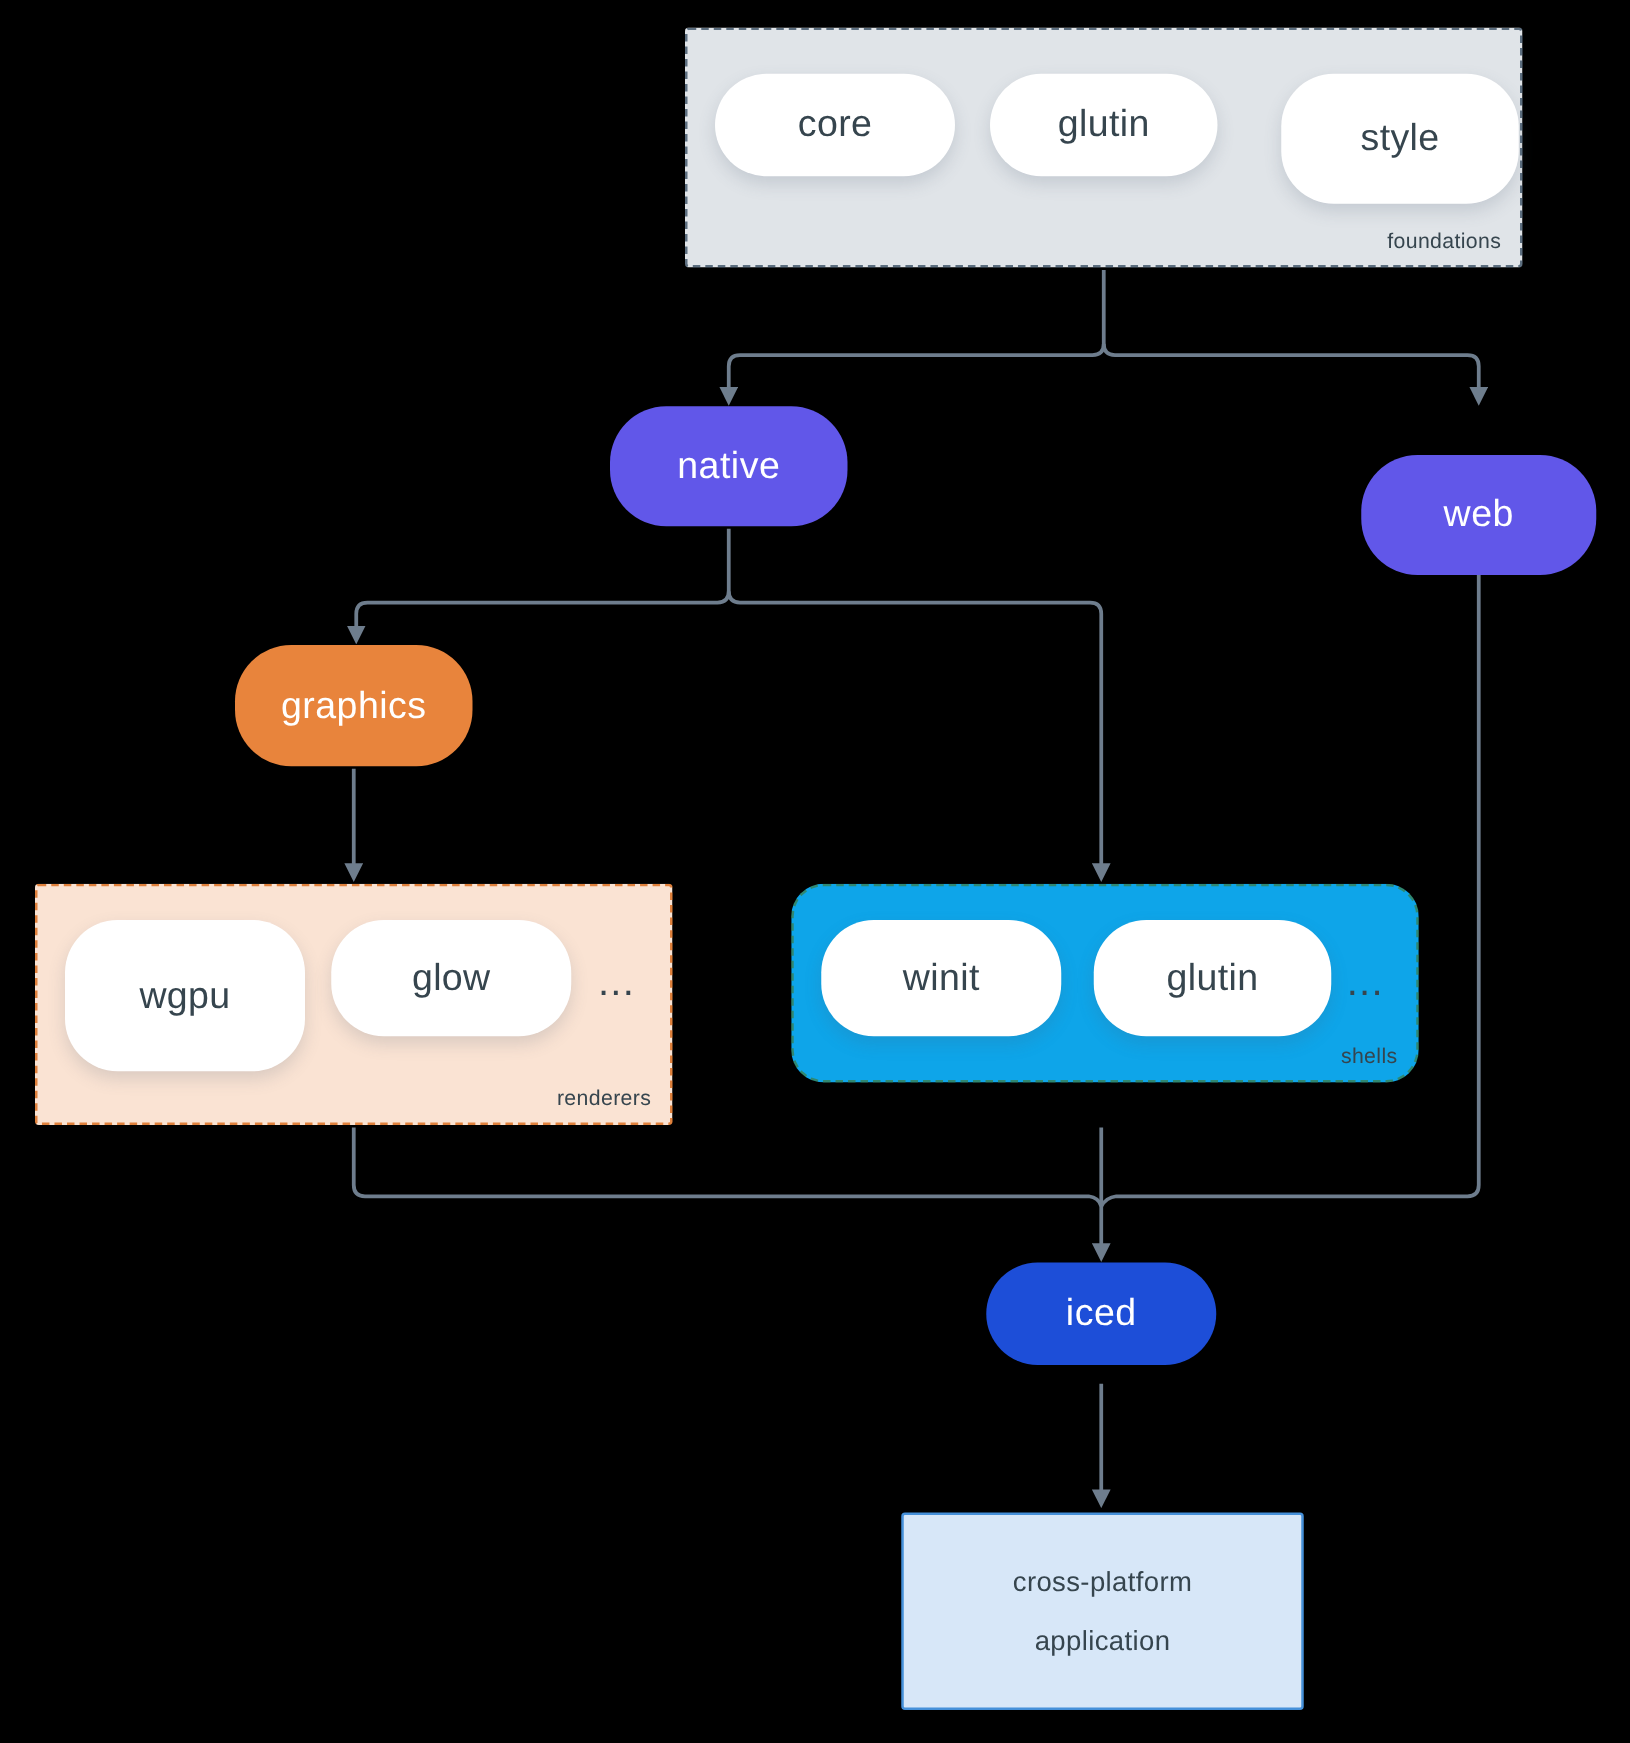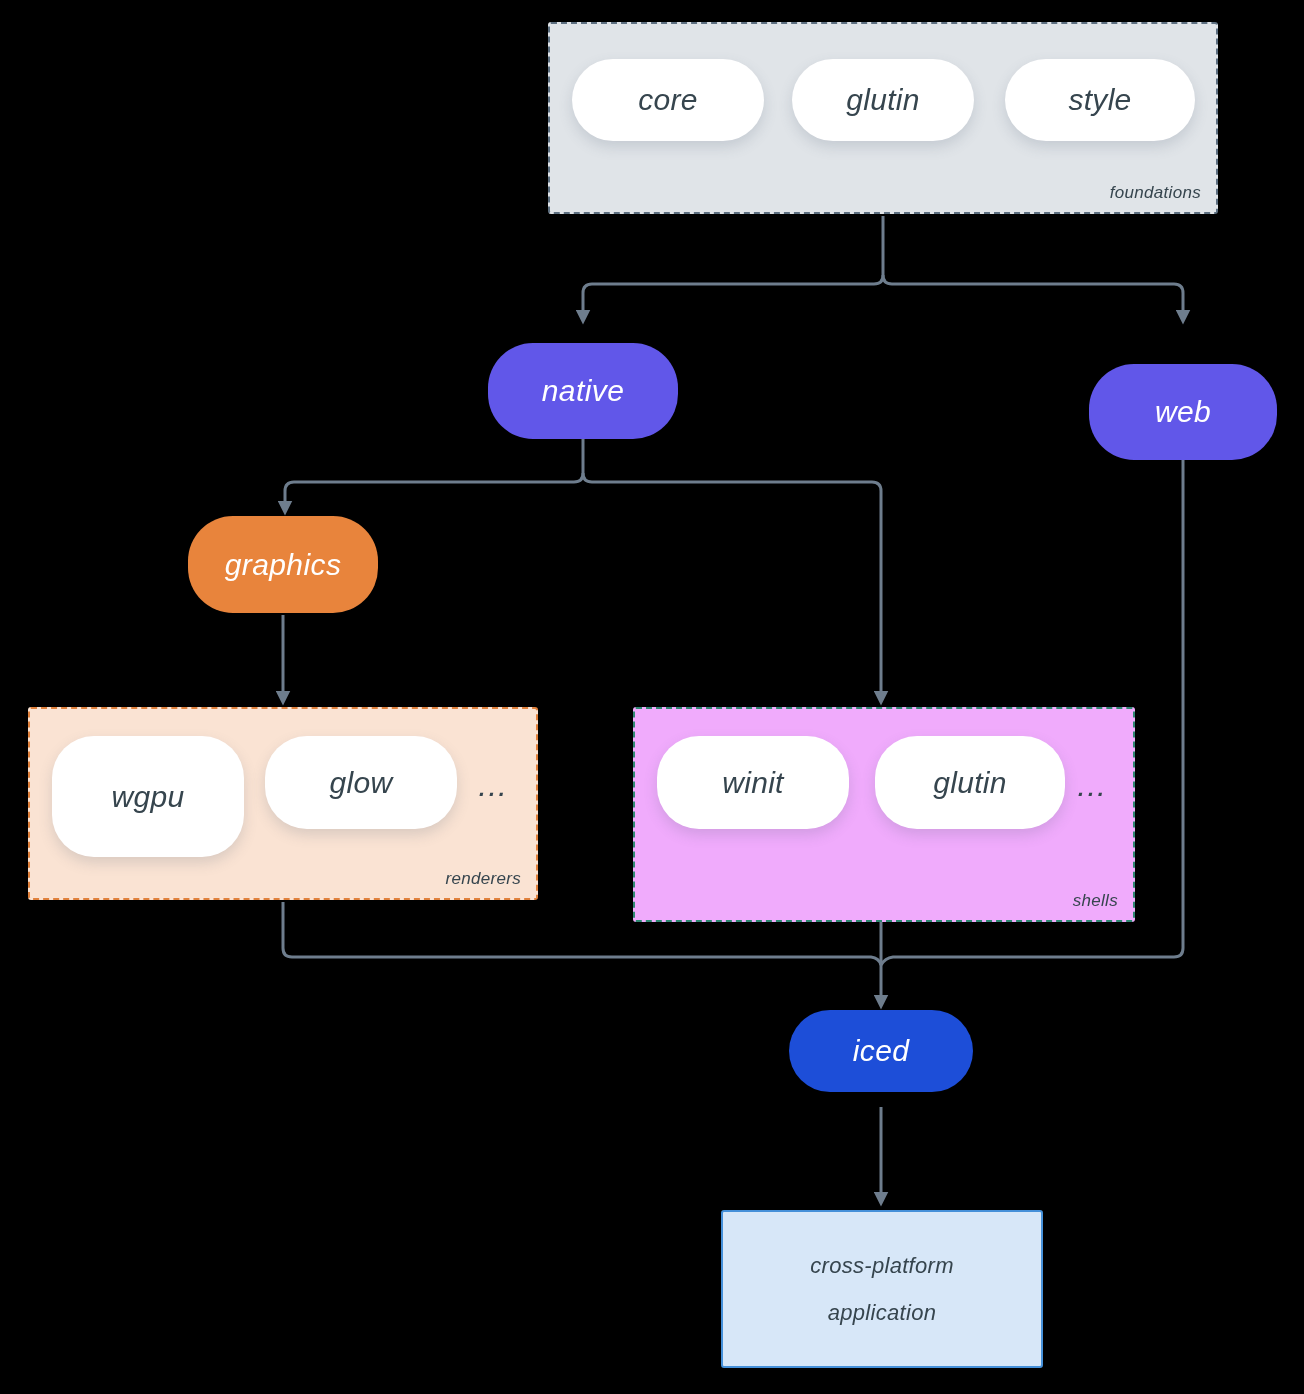--- a/index.html
+++ b/index.html
@@ -1,44 +1,43 @@
 <!DOCTYPE html>
 <html><head>
 <meta charset="utf-8">
 <style>
   html,body{margin:0;padding:0;background:#000;}
   .canvas{
     position:relative;width:1304px;height:1394px;background:#000;overflow:hidden;
     font-family:"Liberation Sans","DejaVu Sans",sans-serif;
-    font-style:italic;
   }
   .edges{position:absolute;left:0;top:0;width:1304px;height:1394px;}
 
   .group{position:absolute;box-sizing:border-box;border:2px dashed;border-radius:3px;}
   .group-foundations{left:548px;top:22px;width:670px;height:192px;background:#e0e4e8;border-color:#5d6f80;}
   .group-renderers{left:28px;top:707px;width:510px;height:193px;background:#fae3d3;border-color:#e0813c;}
-  .group-shells{left:633px;top:707px;width:502px;height:215px;background:#f0abfc;border-color:#2f8872;}
+  .group-shells{left:633px;top:707px;width:502px;height:159px;background:#0ea5e9;border-color:#2f8872;border-radius:26px;}
 
   .group-label{
     position:absolute;right:15px;bottom:9px;font-size:17px;color:#36454e;letter-spacing:.3px;
   }
 
   .pill{
     position:absolute;display:flex;align-items:center;justify-content:center;
     font-size:30px;letter-spacing:.3px;
   }
   .pill-white{
     background:#fff;color:#36454e;border-radius:42px;
     box-shadow:0 6px 14px rgba(70,90,110,0.18);
   }
   .node{
     position:absolute;display:flex;align-items:center;justify-content:center;
     color:#fff;font-size:30px;letter-spacing:.4px;border-radius:45px;
   }
-  .node-native{left:488px;top:343px;width:190px;height:96px;background:#6157e9;}
+  .node-native{left:488px;top:325px;width:190px;height:96px;background:#6157e9;}
   .node-web{left:1089px;top:325px;width:188px;height:96px;background:#6157e9;margin-top:39px;}
   .node-graphics{left:188px;top:516px;width:190px;height:97px;background:#e8843c;}
   .node-iced{left:789px;top:1010px;width:184px;height:82px;background:#1d4ed8;}
 
   .ellipsis{
     position:absolute;font-size:32px;color:#36454e;letter-spacing:1px;
   }
 
   .app-box{
     position:absolute;left:721px;top:1210px;width:322px;height:158px;box-sizing:border-box;
@@ -67,21 +66,21 @@
       <path d="M283 902 L283 948 Q283 957 292 957 L871 957 Q879 958 881 965"></path>
       <path d="M1183 423 L1183 948 Q1183 957 1174 957 L893 957 Q885 958 881 965"></path>
       <path d="M881 902 L881 996" marker-end="url(#arrow)"></path>
       <path d="M881 1107 L881 1193" marker-end="url(#arrow)"></path>
     </g>
   </svg>
 
   <div class="group group-foundations">
     <div class="pill pill-white" style="left:22px;top:35px;width:192px;height:82px;">core</div>
     <div class="pill pill-white" style="left:242px;top:35px;width:182px;height:82px;">glutin</div>
-    <div class="pill pill-white" style="left:455px;top:35px;width:190px;height:82px;">style</div>
+    <div class="pill pill-white" style="left:475px;top:35px;width:190px;height:104px;">style</div>
     <div class="group-label">foundations</div>
   </div>
 
   <div class="node node-native">native</div>
   <div class="node node-web">web</div>
 
   <div class="node node-graphics">graphics</div>
 
   <div class="group group-renderers">
     <div class="pill pill-white" style="left:22px;top:27px;width:192px;height:121px;">wgpu</div>

